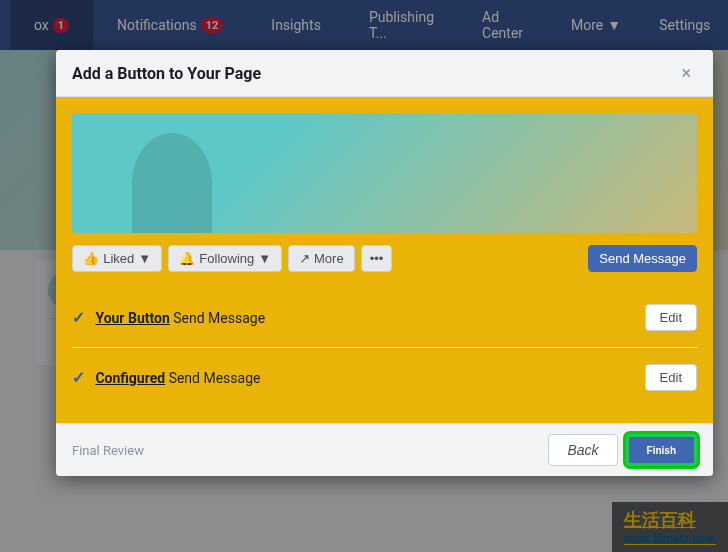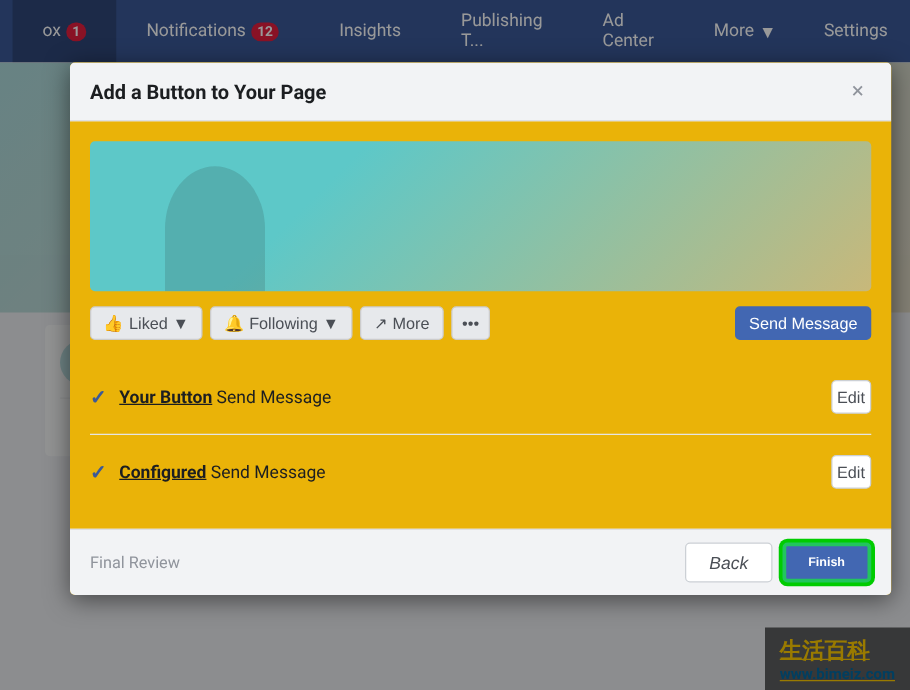--- a/index.html
+++ b/index.html
@@ -263,21 +263,21 @@
     }
     .check-label strong {
       font-weight: bold;
       text-decoration: underline;
     }
     .check-edit-btn {
       margin-left: auto;
       background: #fff;
       border: 1px solid #ccd0d5;
       border-radius: 4px;
-      padding: 5px 4px;
+      padding: 5px 14px;
       font-size: 13px;
       color: #4b4f56;
       cursor: pointer;
     }
 
     
     .dialog-footer {
       padding: 10px 16px;
       display: flex;
       align-items: center;

